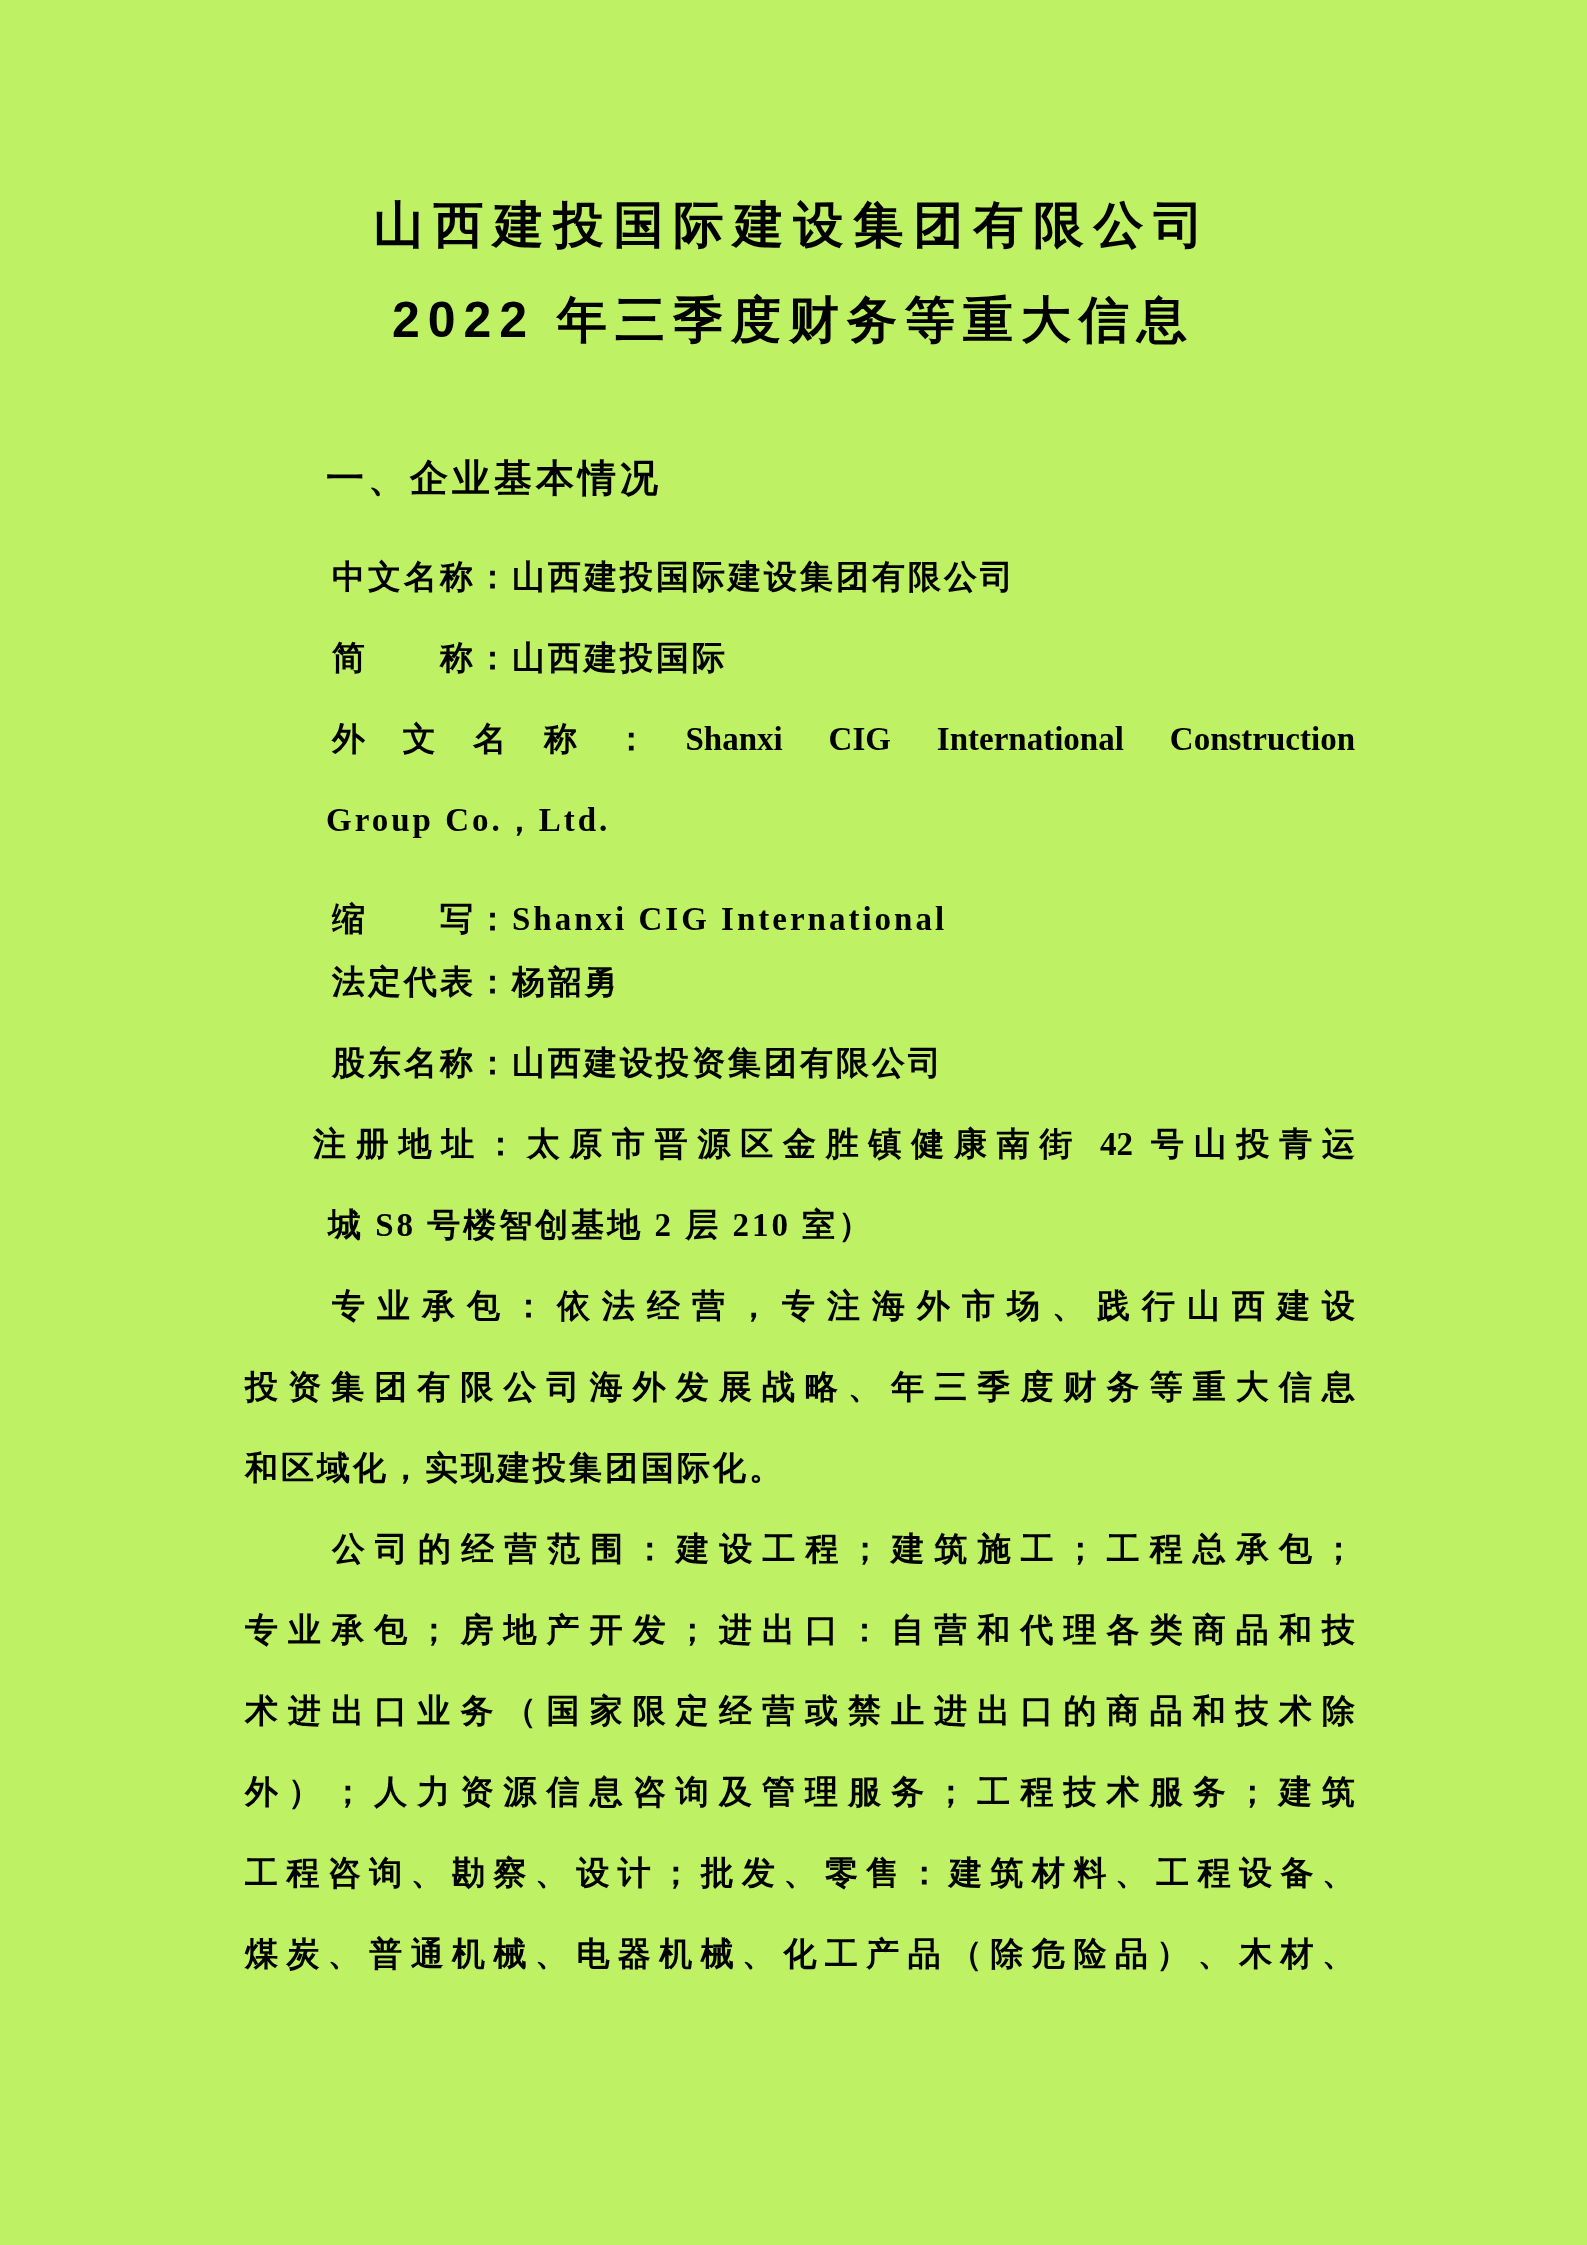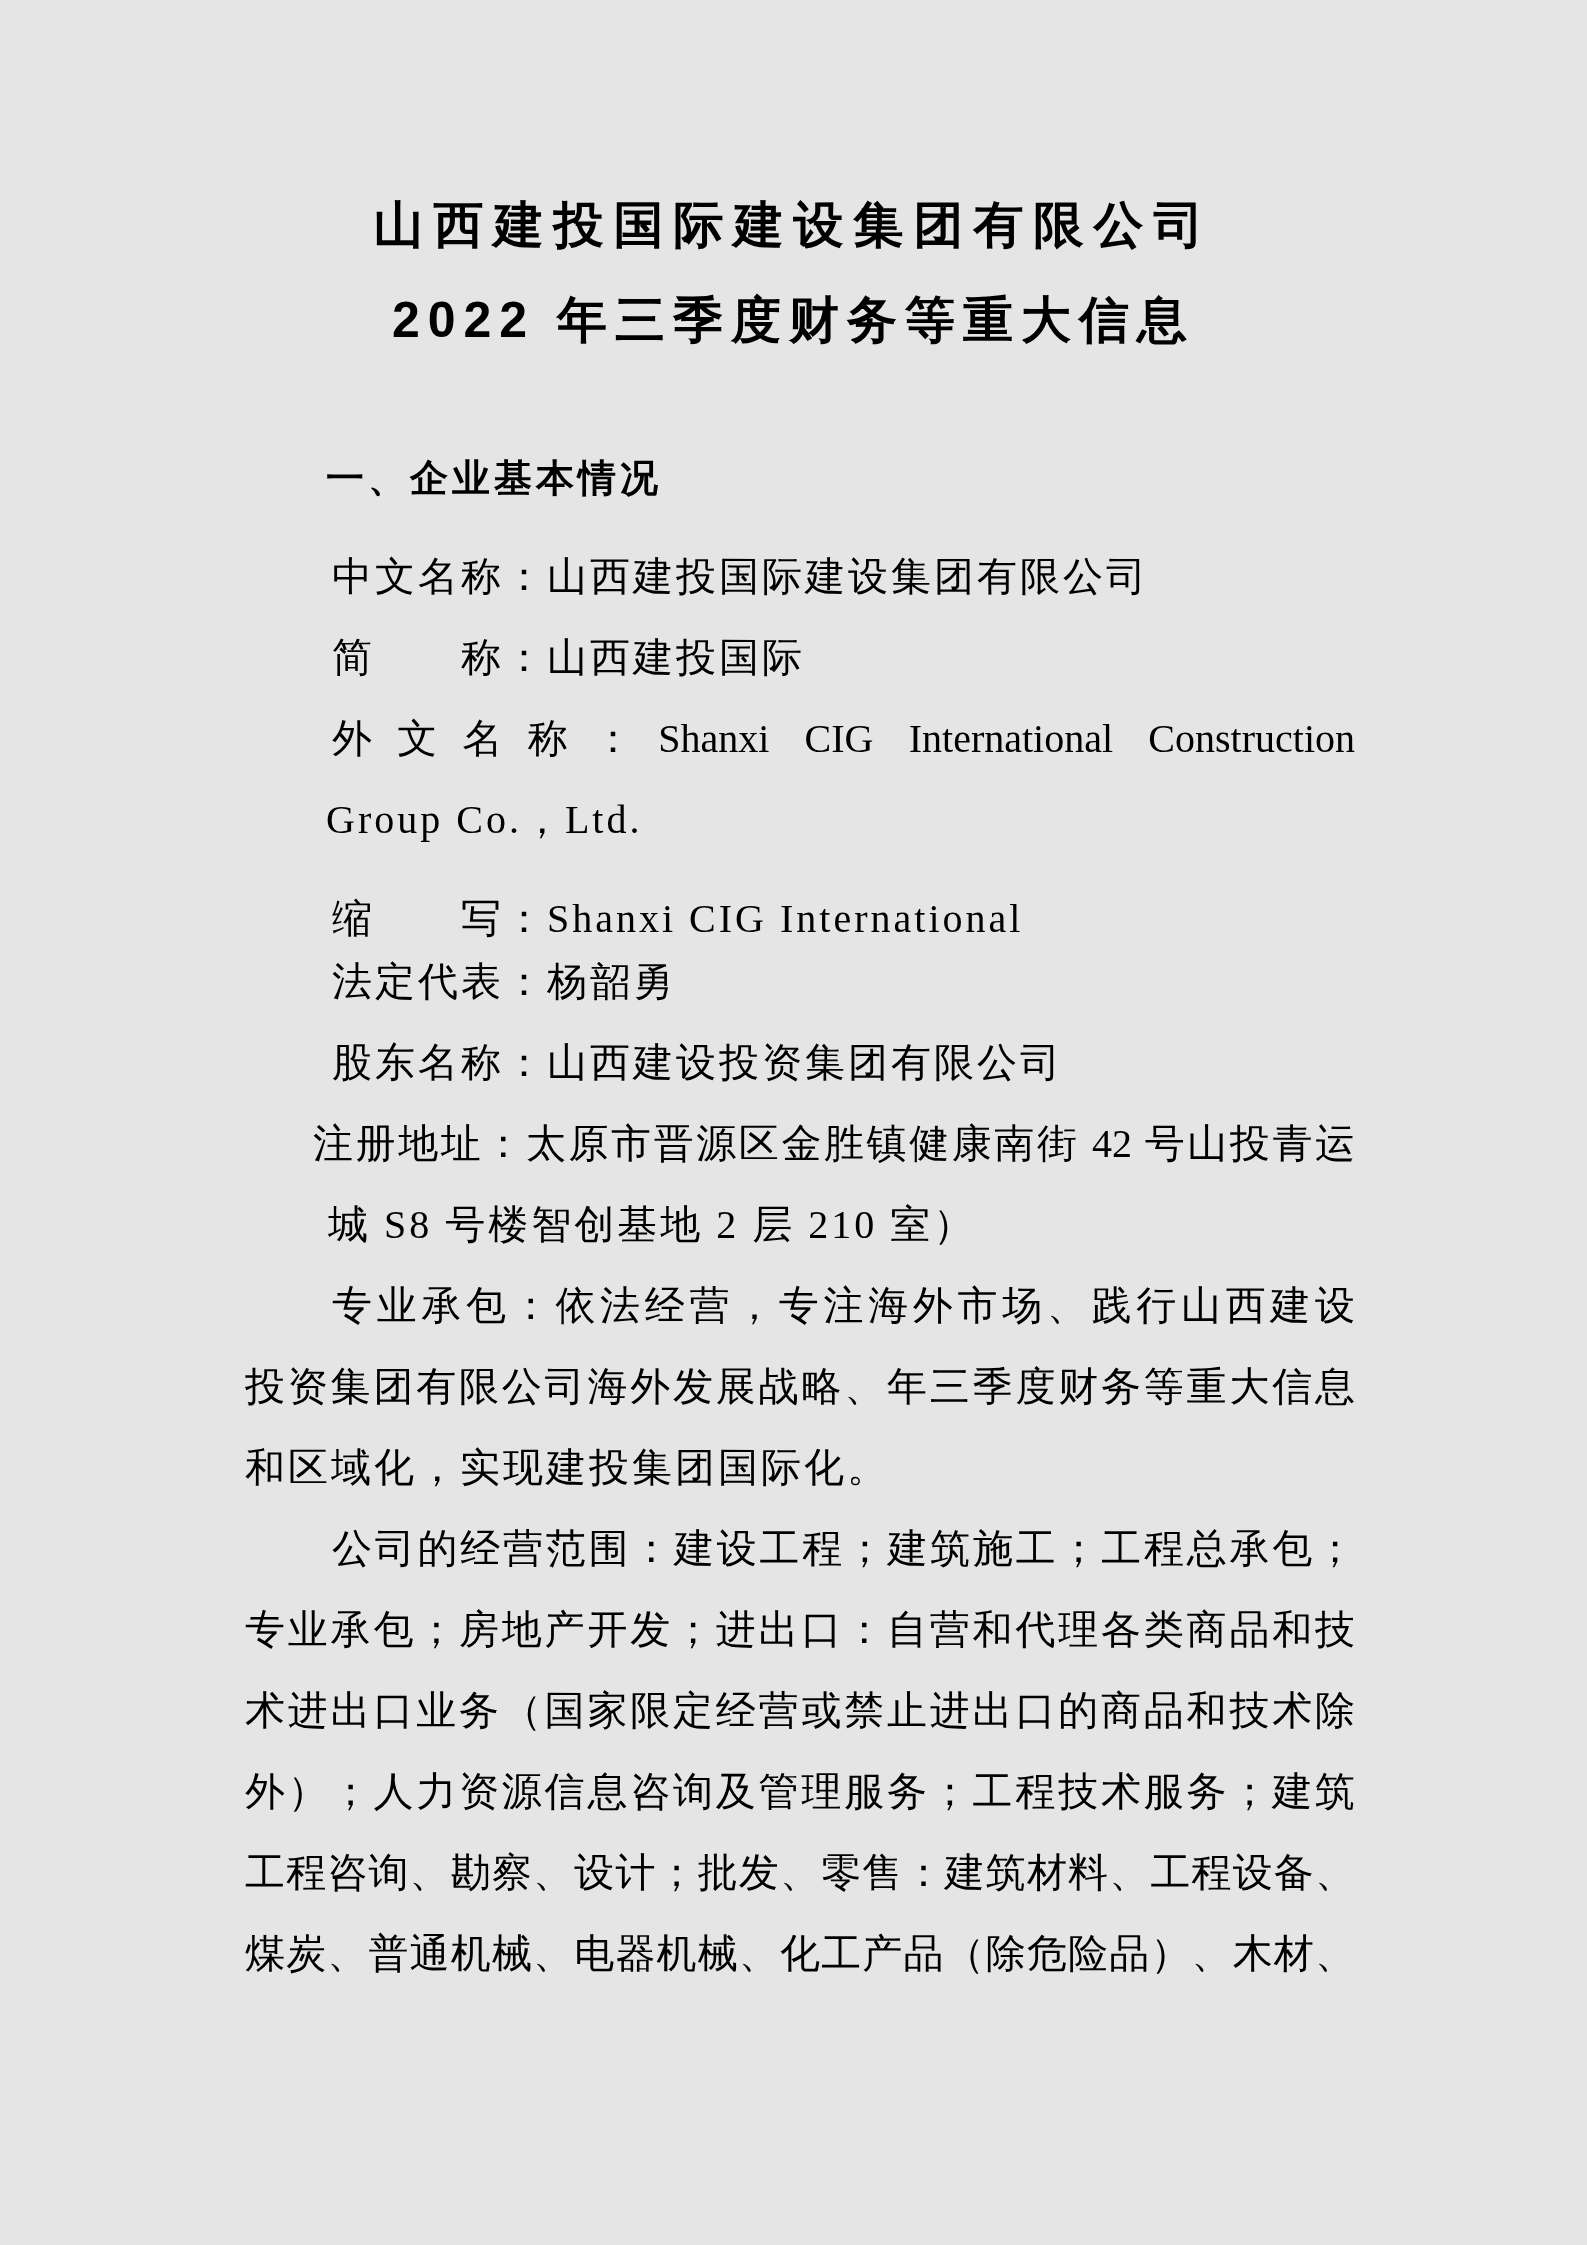--- a/index.html
+++ b/index.html
@@ -4,21 +4,21 @@
 <style>
   html, body {
     margin: 0;
     padding: 0;
     background: #ffffff;
   }
   .page {
     position: relative;
     width: 1587px;
     height: 2245px;
-    background: #e5e5e5;
+    background: #bef264;
     overflow: hidden;
     color: #000000;
   }
   .t {
     position: absolute;
     color: #000000;
     white-space: nowrap;
   }
   
   .title {
@@ -36,22 +36,22 @@
   .heading {
     font-family: "Liberation Sans", "DejaVu Sans", sans-serif;
     font-weight: bold;
     font-size: 38px;
     line-height: 46px;
     letter-spacing: 4px;
   }
   
   .body {
     font-family: "Liberation Serif", "DejaVu Serif", serif;
-    font-weight: 400;
-    font-size: 40px;
+    font-weight: 700;
+    font-size: 33px;
     line-height: 50px;
     letter-spacing: 3px;
   }
   
   .just {
     white-space: normal;
     letter-spacing: 0;
     text-align: justify;
     text-align-last: justify;
     text-justify: inter-ideograph;

